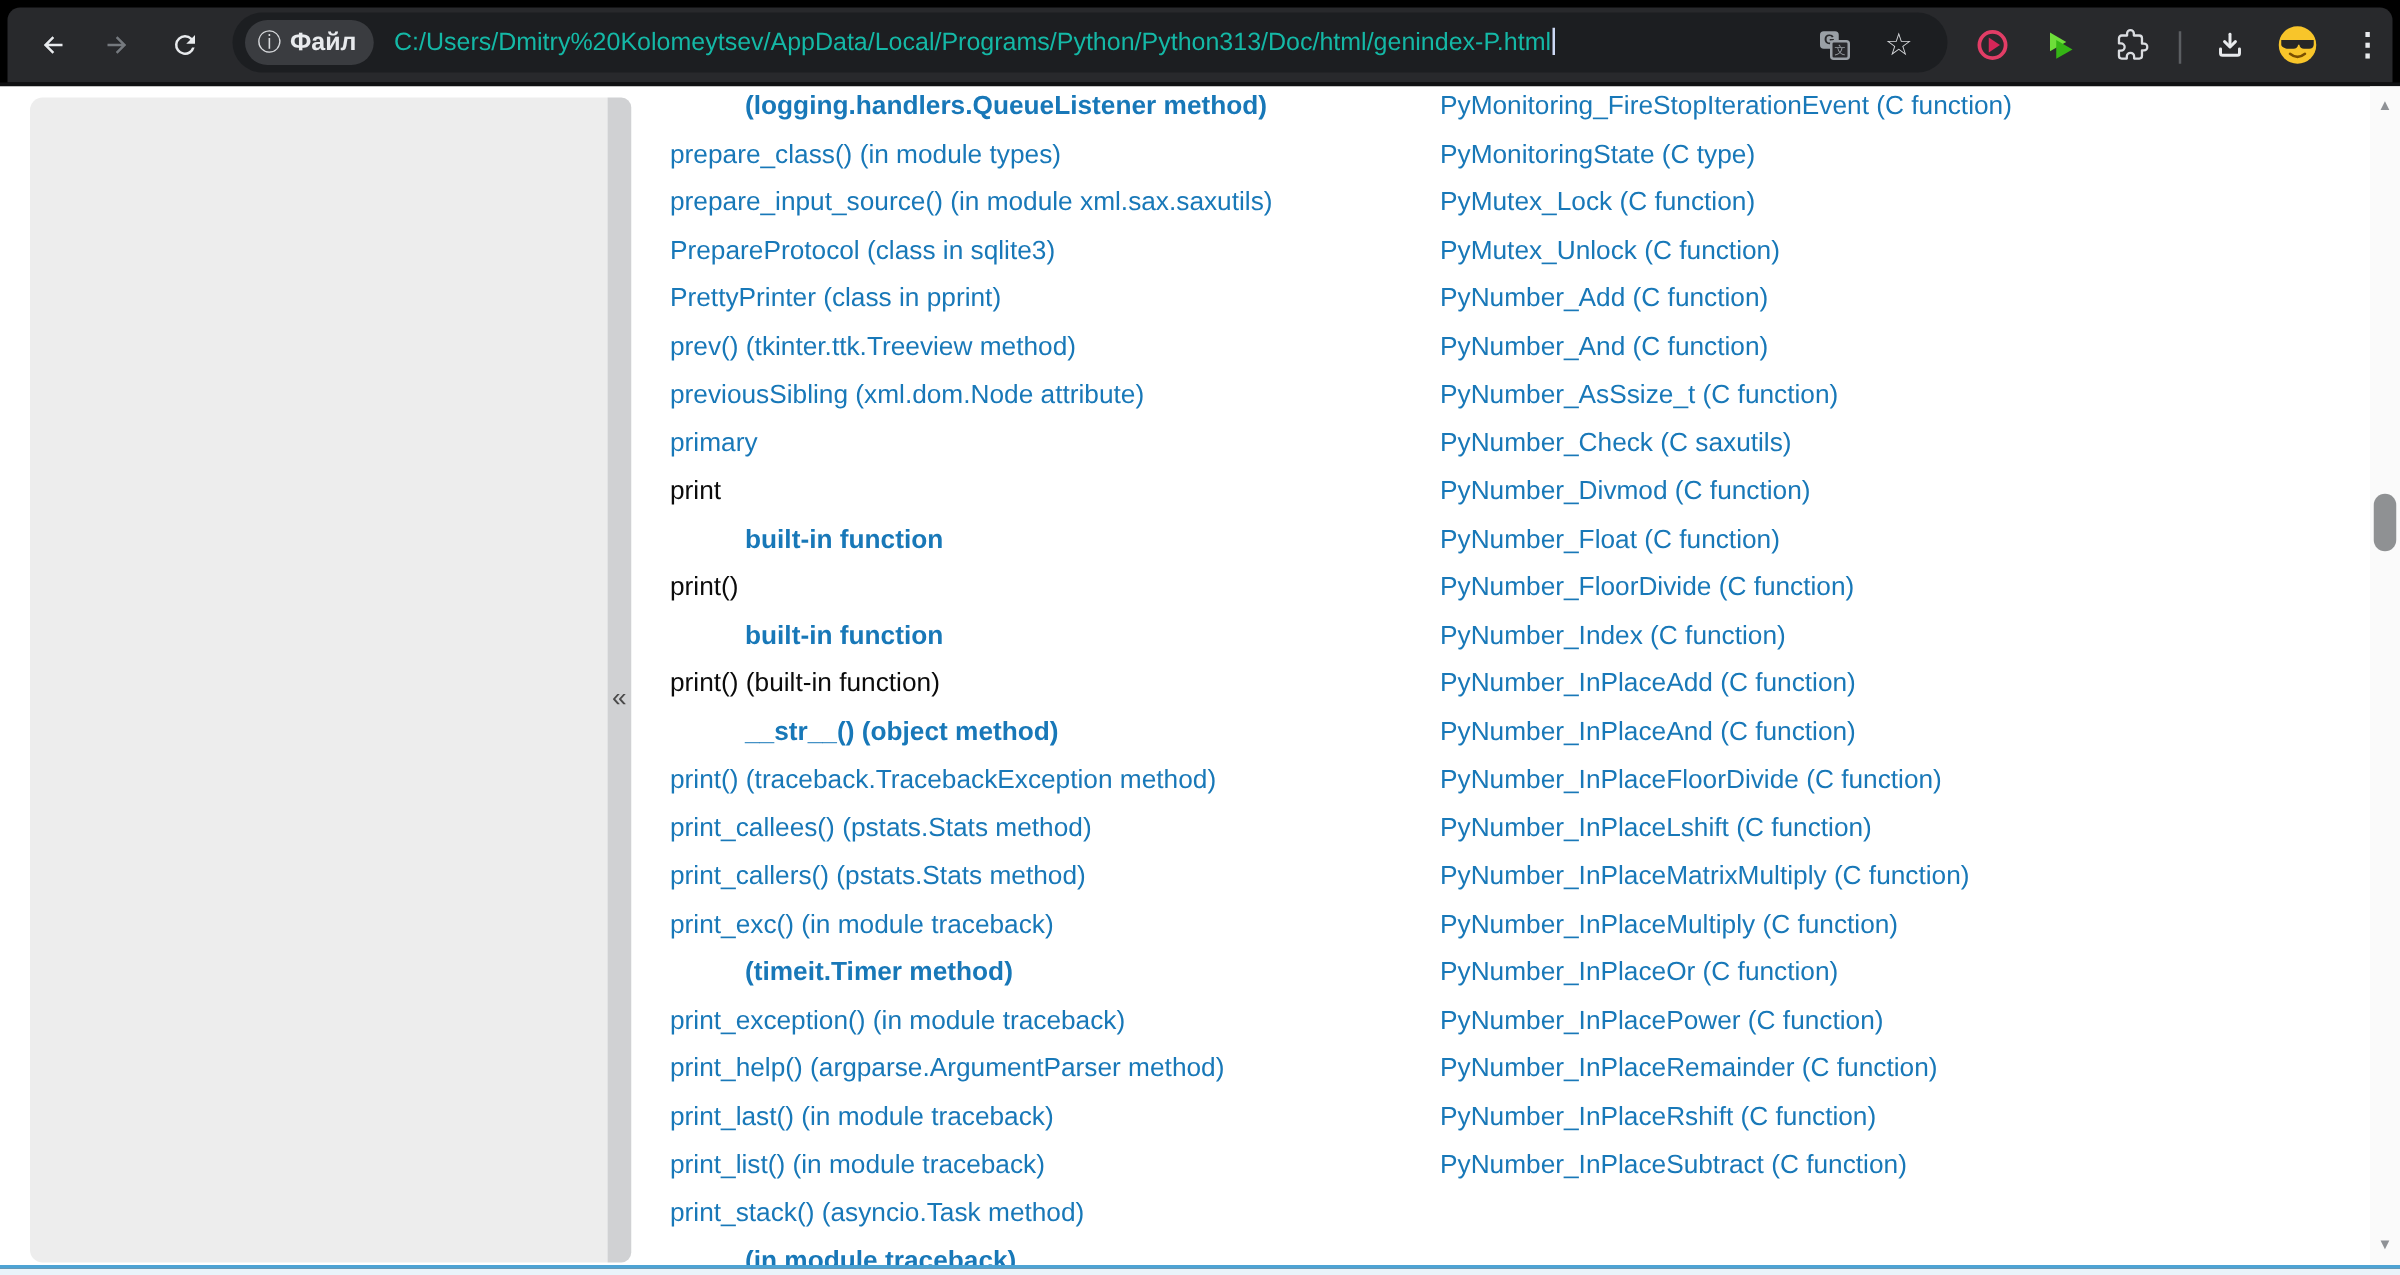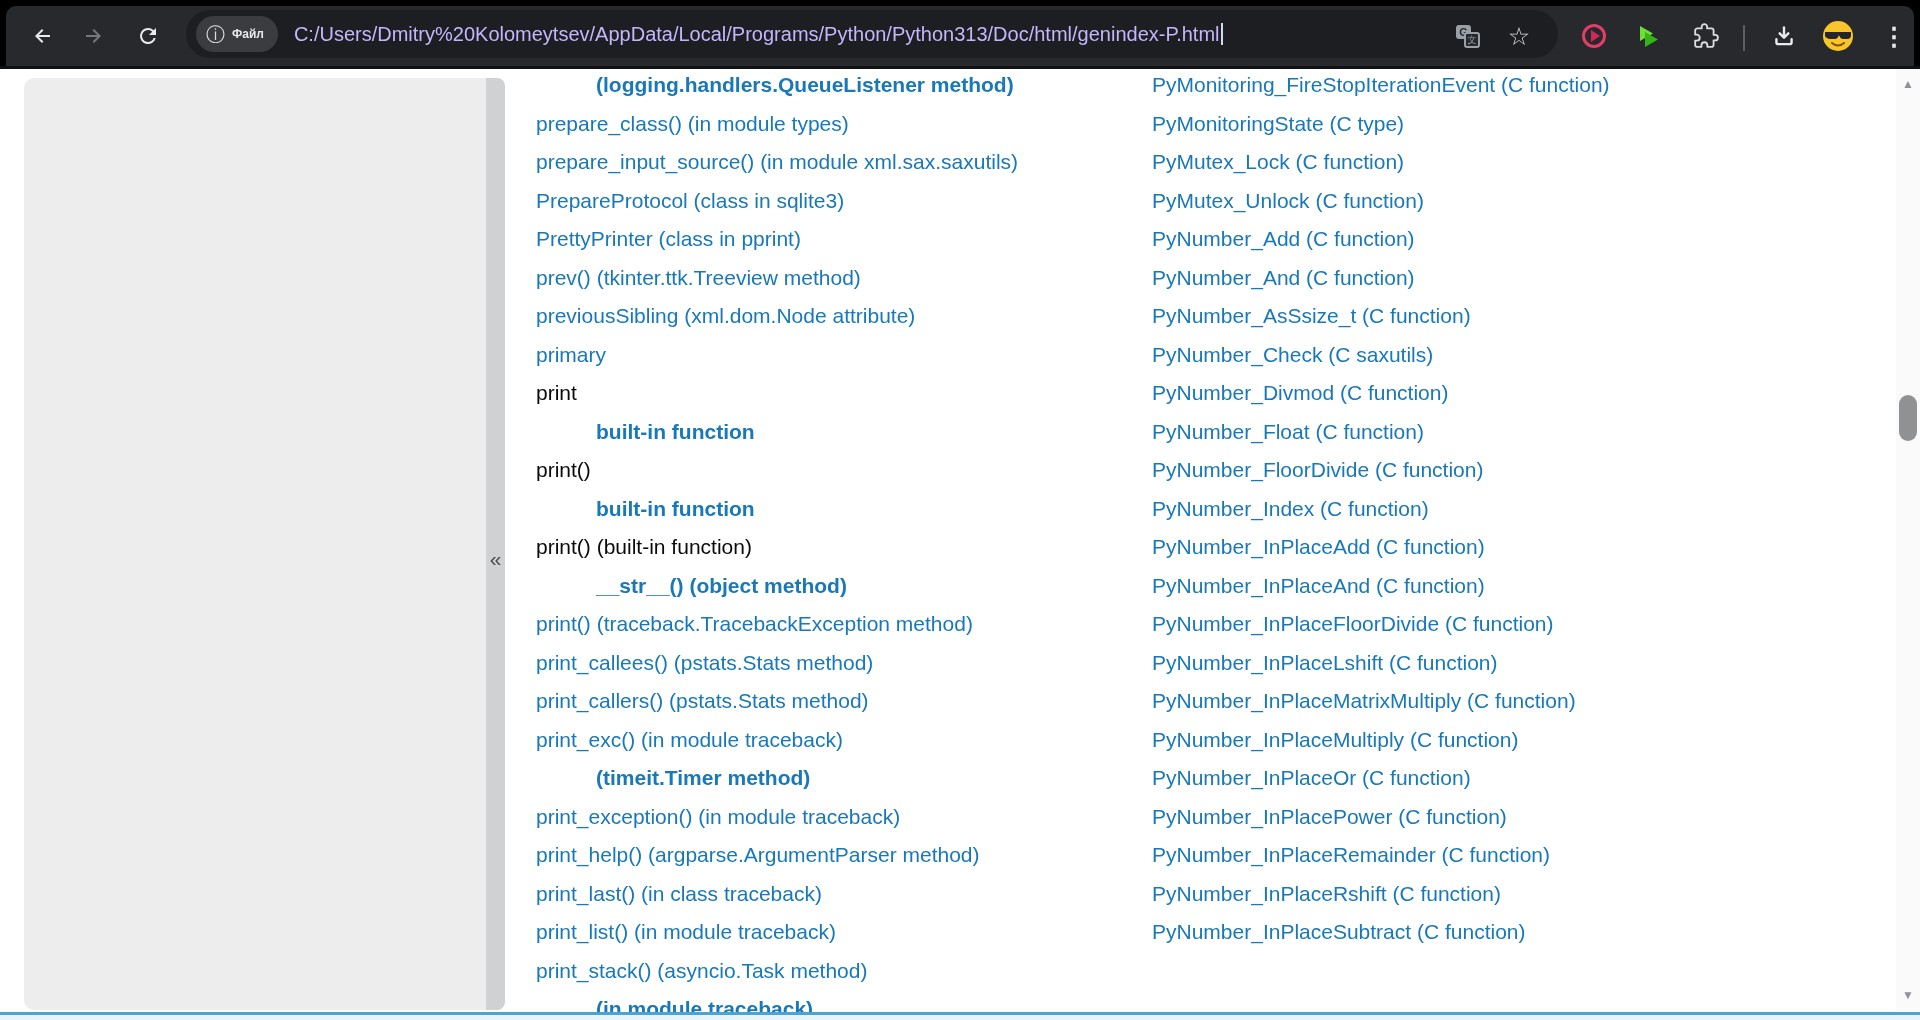--- a/index.html
+++ b/index.html
@@ -8,22 +8,22 @@
   
   .toolbar{position:absolute;left:6px;top:6px;width:1908px;height:60px;
            background:#28292c;border-radius:10px 10px 0 0;}
   .tb-ico{position:absolute;top:16px;width:28px;height:28px;display:flex;
           align-items:center;justify-content:center;cursor:pointer;}
   .omnibox{position:absolute;left:180px;top:4px;width:1372px;height:48px;
            background:#1c1e21;border-radius:24px;display:flex;align-items:center;}
   .chip{margin-left:10px;height:36px;border-radius:18px;background:#3a3c40;
         display:flex;align-items:center;padding:0 14px 0 10px;gap:7px;flex:0 0 auto;}
   .chip .inf{font-size:19px;color:#d8dadd;line-height:1;}
-  .chip .lbl{font-size:12px;font-weight:bold;color:#e8eaed;}
-  .url{margin-left:16px;font-size:20px;color:#c4b5fd;white-space:nowrap;overflow:hidden;}
+  .chip .lbl{font-size:20px;font-weight:bold;color:#e8eaed;}
+  .url{margin-left:16px;font-size:20px;color:#14b8a6;white-space:nowrap;overflow:hidden;}
   .caret{display:inline-block;width:2px;height:22px;background:#cdd9f5;vertical-align:-4px;margin-left:1px;}
   .glyph-star{font-size:25px;color:#d5d7da;line-height:1;}
   .sep{position:absolute;left:1737px;top:19px;width:2px;height:26px;background:#5b5e62;}
   .glyph-dots{font-size:25px;color:#e8eaed;line-height:1;font-weight:bold;}
   
   .tr-wrap{position:relative;width:24px;height:24px;}
   .tr-a{position:absolute;left:0;top:1px;width:15px;height:14px;background:#9aa0a6;border-radius:3px;
         color:#28292c;font-size:11px;font-weight:bold;text-align:center;line-height:14px;}
   .tr-b{position:absolute;right:0;bottom:0;width:12px;height:12px;border:2px solid #9aa0a6;
         background:#28292c;border-radius:3px;color:#9aa0a6;font-size:9px;text-align:center;line-height:12px;}
@@ -157,21 +157,21 @@
       <div class="idx-row indent"><a class="idx-link">built-in function</a></div>
       <div class="idx-row plain"><a class="idx-link">print() (built-in function)</a></div>
       <div class="idx-row indent"><a class="idx-link">__str__() (object method)</a></div>
       <div class="idx-row"><a class="idx-link">print() (traceback.TracebackException method)</a></div>
       <div class="idx-row"><a class="idx-link">print_callees() (pstats.Stats method)</a></div>
       <div class="idx-row"><a class="idx-link">print_callers() (pstats.Stats method)</a></div>
       <div class="idx-row"><a class="idx-link">print_exc() (in module traceback)</a></div>
       <div class="idx-row indent"><a class="idx-link">(timeit.Timer method)</a></div>
       <div class="idx-row"><a class="idx-link">print_exception() (in module traceback)</a></div>
       <div class="idx-row"><a class="idx-link">print_help() (argparse.ArgumentParser method)</a></div>
-      <div class="idx-row"><a class="idx-link">print_last() (in class traceback)</a></div>
+      <div class="idx-row"><a class="idx-link">print_last() (in module traceback)</a></div>
       <div class="idx-row"><a class="idx-link">print_list() (in module traceback)</a></div>
       <div class="idx-row"><a class="idx-link">print_stack() (asyncio.Task method)</a></div>
       <div class="idx-row indent"><a class="idx-link">(in module traceback)</a></div>
     </div>
 
   <div class="idx-col col-right">
       <div class="idx-row"><a class="idx-link">PyMonitoring_FireStopIterationEvent (C function)</a></div>
       <div class="idx-row"><a class="idx-link">PyMonitoringState (C type)</a></div>
       <div class="idx-row"><a class="idx-link">PyMutex_Lock (C function)</a></div>
       <div class="idx-row"><a class="idx-link">PyMutex_Unlock (C function)</a></div>

